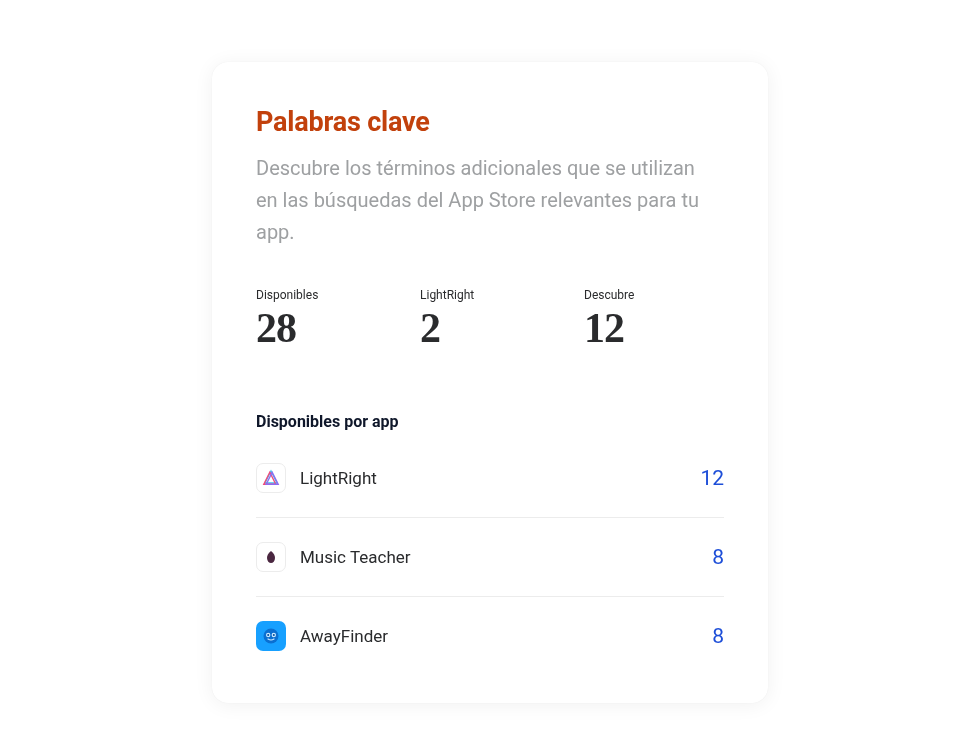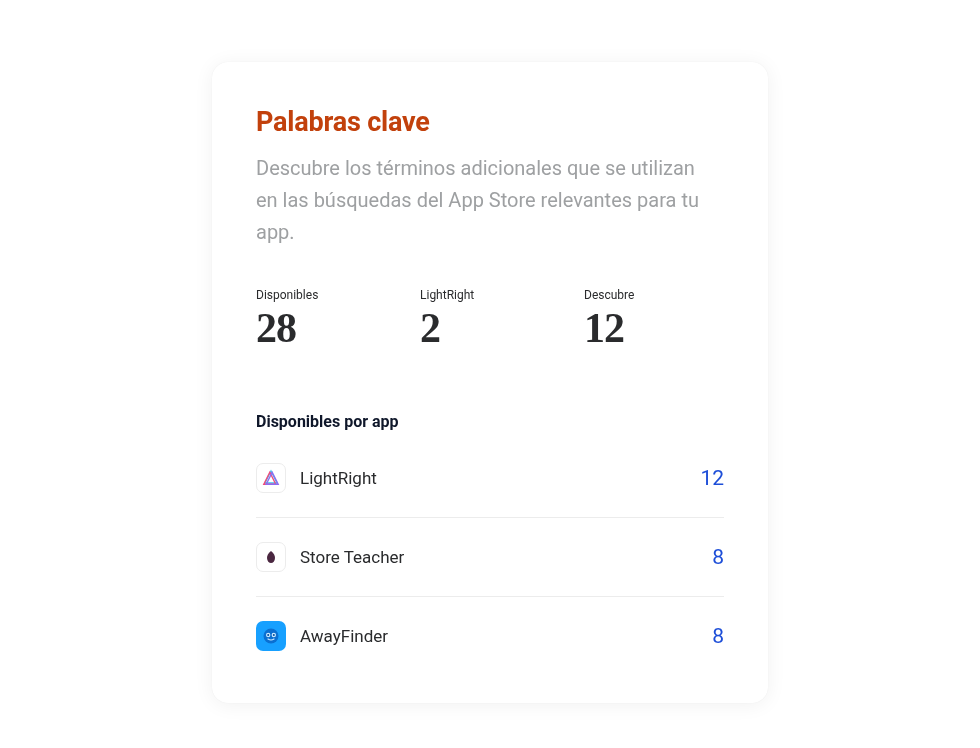--- a/index.html
+++ b/index.html
@@ -150,21 +150,21 @@
       <span class="app-count">12</span>
     </div>
 
     <div class="app-row">
       <div class="app-left">
         <div class="app-icon icon-musicteacher">
           <svg width="18" height="18" viewBox="0 0 18 18">
             <path d="M9 3 C6 5 5 8 5 10 C5 13 7 15 9 15 C11 15 13 13 13 10 C13 8 12 5 9 3 Z" fill="#4a2740"></path>
           </svg>
         </div>
-        <span class="app-name">Store Teacher</span>
+        <span class="app-name">Music Teacher</span>
       </div>
       <span class="app-count">8</span>
     </div>
 
     <div class="app-row">
       <div class="app-left">
         <div class="app-icon icon-awayfinder">
           <svg width="22" height="22" viewBox="0 0 22 22">
             <circle cx="11" cy="11" r="7.5" fill="#0a6fd1"></circle>
             <circle cx="8.2" cy="10" r="2.2" fill="#c9e8ff"></circle>

